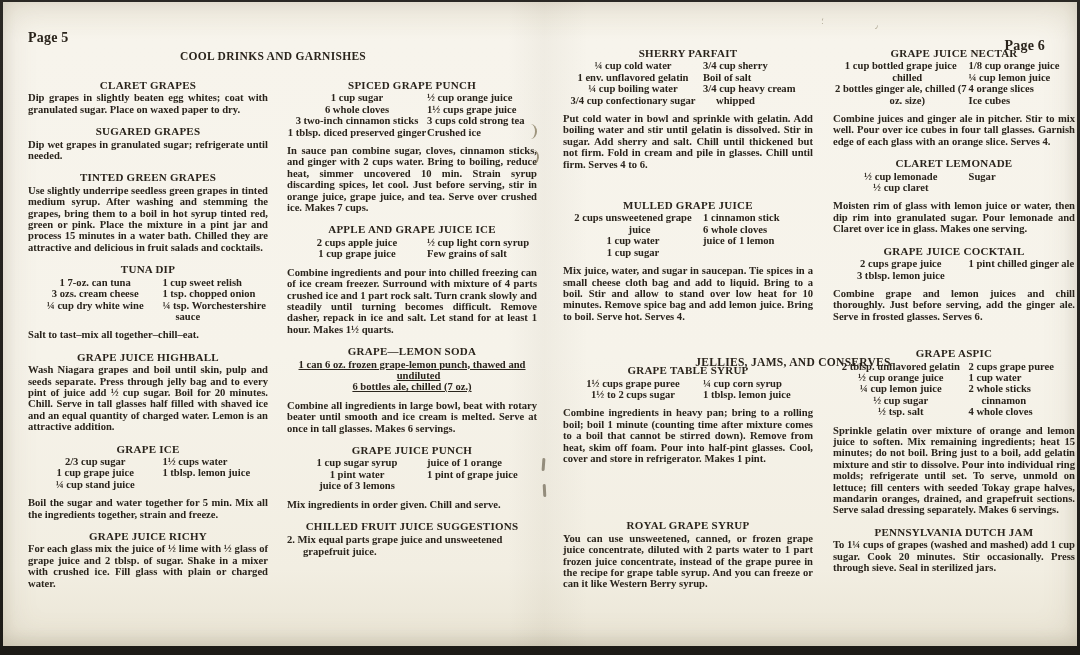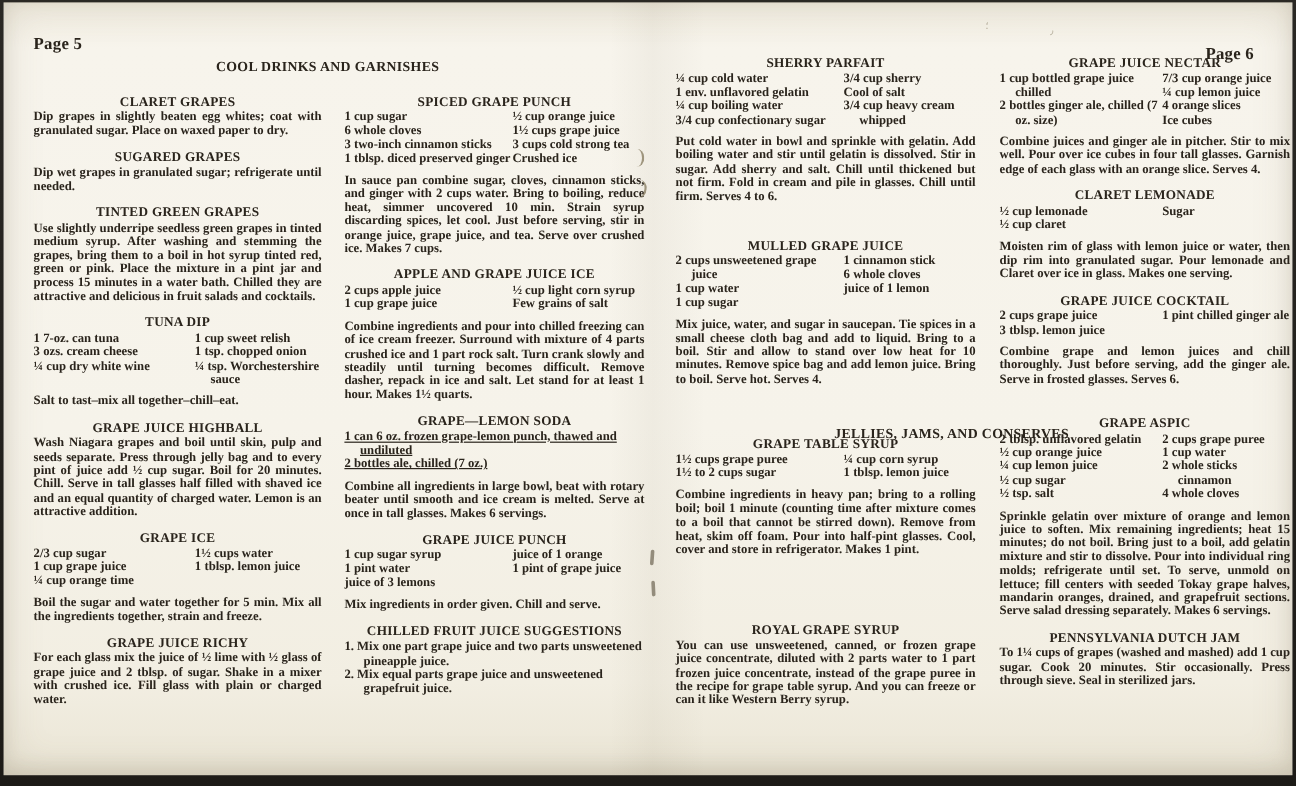--- a/index.html
+++ b/index.html
@@ -26,21 +26,21 @@
   .sec-header.left{left:0;width:540px;top:48px;font-family:Liberation Serif, serif;}
   .sec-header.right{left:520px;width:540px;top:354px;}
   .col{position:absolute;font-size:10.6px;line-height:11.4px;font-weight:bold;}
   .col1{left:25px;top:78px;width:240px;}
   .col2{left:284px;top:78px;width:250px;}
   .col3{left:560px;top:46px;width:250px;}
   .col4{left:830px;top:46px;width:242px;}
   .recipe{margin:0 0 11px 0;}
   .r-title{margin:0 0 1px 0;text-align:center;font-size:11px;letter-spacing:.25px;font-weight:bold;}
   .ing{display:flex;}
-  .ing-l{flex:0 0 56%;}
+  .ing-l{flex:0 0 56%;text-align:center;}
   .ing-r{flex:1;}
   .ing.full .ing-l{flex:1;text-decoration:underline;}
   .ing-line{padding-left:13px;text-indent:-13px;}
   .r-body{margin:7px 0 0 0;text-align:justify;}
   .r-list{margin:2px 0 0 0;}
   .r-list .li{padding-left:16px;text-indent:-16px;}
   
   .staple-a{position:absolute;width:7px;height:15px;border-right:2.5px solid #8a7f64;
     border-radius:0 70% 70% 0 / 0 50% 50% 0;opacity:.8;}
   .staple-b{position:absolute;width:2.5px;height:13px;background:#6e6552;border-radius:2px;opacity:.7;}
@@ -89,21 +89,21 @@
       <section class="recipe">
         <h3 class="r-title">GRAPE JUICE HIGHBALL</h3>
         <p class="r-body" style="margin-top: 0px;">Wash Niagara grapes and boil until skin, pulp and seeds separate. Press through jelly bag and to every pint of juice add ½ cup sugar. Boil for 20 minutes. Chill. Serve in tall glasses half filled with shaved ice and an equal quantity of charged water. Lemon is an attractive addition.</p>
       </section>
       <section class="recipe">
         <h3 class="r-title">GRAPE ICE</h3>
         <div class="ing">
           <div class="ing-l">
             <div class="ing-line">2/3 cup sugar</div>
             <div class="ing-line">1 cup grape juice</div>
-            <div class="ing-line">¼ cup orange time</div>
+            <div class="ing-line">¼ cup stand juice</div>
           </div>
           <div class="ing-r">
             <div class="ing-line">1½ cups water</div>
             <div class="ing-line">1 tblsp. lemon juice</div>
           </div>
         </div>
         <p class="r-body">Boil the sugar and water together for 5 min. Mix all the ingredients together, strain and freeze.</p>
       </section>
       <section class="recipe">
         <h3 class="r-title">GRAPE JUICE RICHY</h3>
@@ -141,21 +141,21 @@
             <div class="ing-line">Few grains of salt</div>
           </div>
         </div>
         <p class="r-body">Combine ingredients and pour into chilled freezing can of ice cream freezer. Surround with mixture of 4 parts crushed ice and 1 part rock salt. Turn crank slowly and steadily until turning becomes difficult. Remove dasher, repack in ice and salt. Let stand for at least 1 hour. Makes 1½ quarts.</p>
       </section>
       <section class="recipe">
         <h3 class="r-title">GRAPE—LEMON SODA</h3>
         <div class="ing full">
           <div class="ing-l">
             <div class="ing-line">1 can 6 oz. frozen grape-lemon punch, thawed and undiluted</div>
-            <div class="ing-line">2 bottles ale, chilled (7 oz.)</div>
+            <div class="ing-line">6 bottles ale, chilled (7 oz.)</div>
           </div>
         </div>
         <p class="r-body">Combine all ingredients in large bowl, beat with rotary beater until smooth and ice cream is melted. Serve at once in tall glasses. Makes 6 servings.</p>
       </section>
       <section class="recipe">
         <h3 class="r-title">GRAPE JUICE PUNCH</h3>
         <div class="ing">
           <div class="ing-l">
             <div class="ing-line">1 cup sugar syrup</div>
             <div class="ing-line">1 pint water</div>
@@ -164,38 +164,37 @@
           <div class="ing-r">
             <div class="ing-line">juice of 1 orange</div>
             <div class="ing-line">1 pint of grape juice</div>
           </div>
         </div>
         <p class="r-body">Mix ingredients in order given. Chill and serve.</p>
       </section>
       <section class="recipe">
         <h3 class="r-title">CHILLED FRUIT JUICE SUGGESTIONS</h3>
         <div class="r-list">
-          <div class="li">1. Mix one part grape juice and two parts unsweetened pineapple juice.</div>
           <div class="li">2. Mix equal parts grape juice and unsweetened grapefruit juice.</div>
         </div>
       </section>
     </div>
   <div class="col col3">
       <section class="recipe">
         <h3 class="r-title">SHERRY PARFAIT</h3>
         <div class="ing">
           <div class="ing-l">
             <div class="ing-line">¼ cup cold water</div>
             <div class="ing-line">1 env. unflavored gelatin</div>
             <div class="ing-line">¼ cup boiling water</div>
             <div class="ing-line">3/4 cup confectionary sugar</div>
           </div>
           <div class="ing-r">
             <div class="ing-line">3/4 cup sherry</div>
-            <div class="ing-line">Cool of salt</div>
+            <div class="ing-line">Boil of salt</div>
             <div class="ing-line">3/4 cup heavy cream whipped</div>
           </div>
         </div>
         <p class="r-body">Put cold water in bowl and sprinkle with gelatin. Add boiling water and stir until gelatin is dissolved. Stir in sugar. Add sherry and salt. Chill until thickened but not firm. Fold in cream and pile in glasses. Chill until firm. Serves 4 to 6.</p>
       </section>
       <section class="recipe" style="margin-top: 30px;">
         <h3 class="r-title">MULLED GRAPE JUICE</h3>
         <div class="ing">
           <div class="ing-l">
             <div class="ing-line">2 cups unsweetened grape juice</div>
@@ -231,21 +230,21 @@
     </div>
   <div class="col col4">
       <section class="recipe">
         <h3 class="r-title">GRAPE JUICE NECTAR</h3>
         <div class="ing">
           <div class="ing-l">
             <div class="ing-line">1 cup bottled grape juice chilled</div>
             <div class="ing-line">2 bottles ginger ale, chilled (7 oz. size)</div>
           </div>
           <div class="ing-r">
-            <div class="ing-line">7/3 cup orange juice</div>
+            <div class="ing-line">1/8 cup orange juice</div>
             <div class="ing-line">¼ cup lemon juice</div>
             <div class="ing-line">4 orange slices</div>
             <div class="ing-line">Ice cubes</div>
           </div>
         </div>
         <p class="r-body">Combine juices and ginger ale in pitcher. Stir to mix well. Pour over ice cubes in four tall glasses. Garnish edge of each glass with an orange slice. Serves 4.</p>
       </section>
       <section class="recipe">
         <h3 class="r-title">CLARET LEMONADE</h3>
         <div class="ing">

